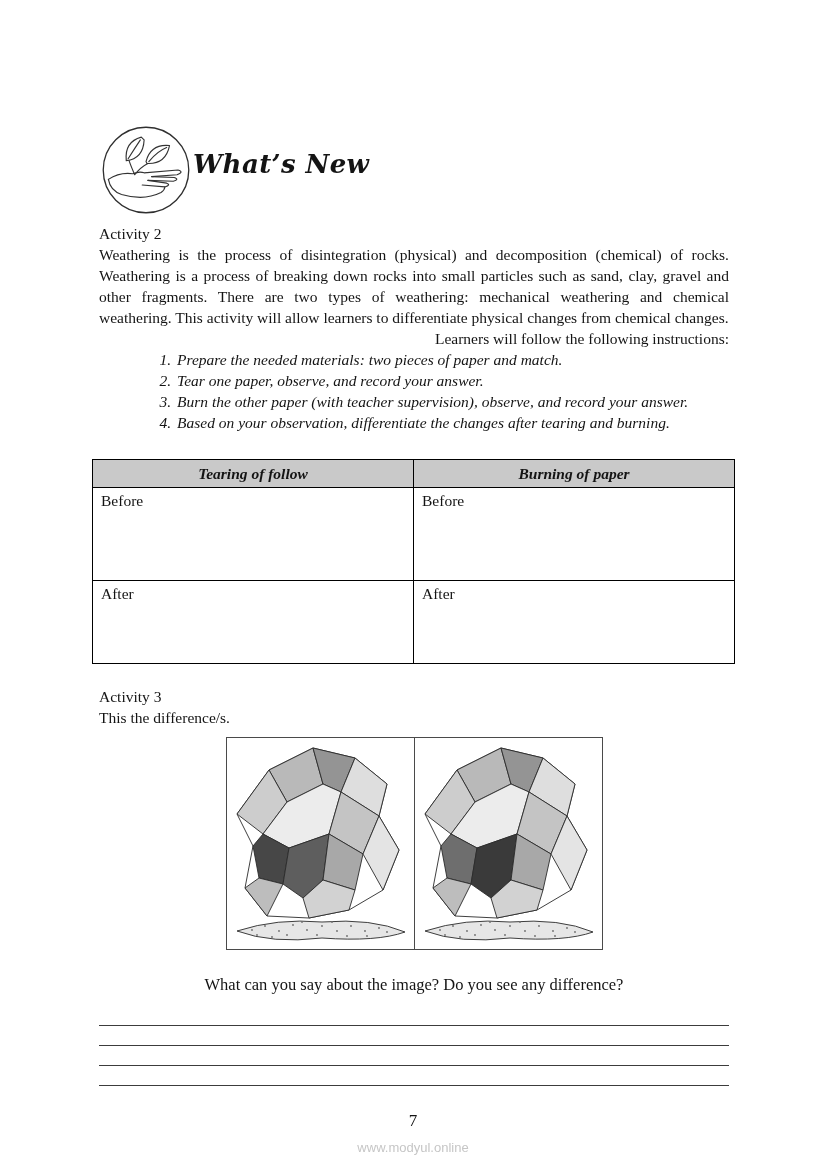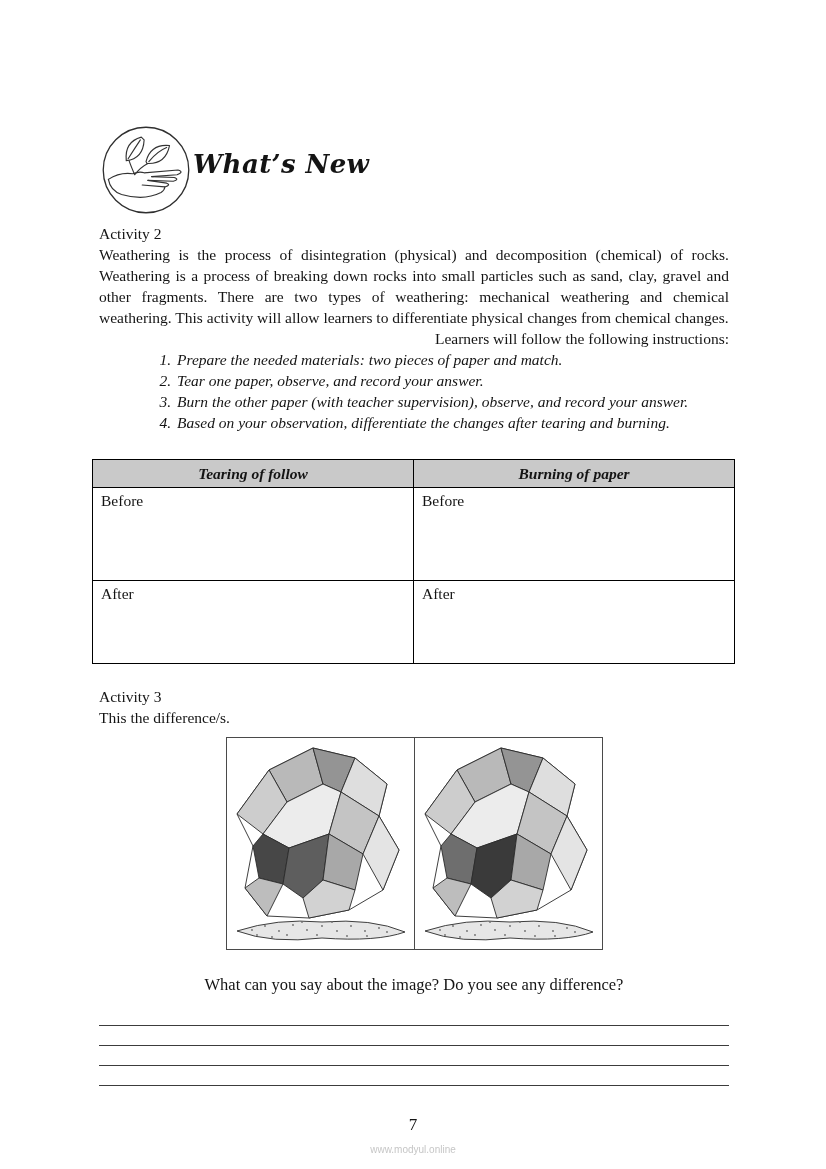--- a/index.html
+++ b/index.html
@@ -36,21 +36,21 @@
   .images { display: flex; justify-content: center; margin-top: 9px; }
   .panel { width: 187px; height: 211px; border: 1px solid #4a4a4a; background: #fff; }
   .panel + .panel { border-left: 1px solid #4a4a4a; margin-left: -1px; }
 
   .question { margin: 24px 0 0 0; text-align: center; font-size: 16.5px; }
   .answer-lines { margin-top: 11px; }
   .answer-line { height: 19px; border-bottom: 1px solid #3c3c3c; }
 
   .footer { position: absolute; left: 0; bottom: 14px; width: 826px; text-align: center; }
   .page-num { font-size: 17px; margin: 0 0 9px 0; }
-  .site { font-family: "Liberation Sans", sans-serif; font-size: 10px; color: #c6c6c6; margin: 0; }
+  .site { font-family: "Liberation Sans", sans-serif; font-size: 13px; color: #c6c6c6; margin: 0; }
 
   .sketch { fill: none; stroke: #333; stroke-width: 1.2; stroke-linecap: round; stroke-linejoin: round; }
   .rk { stroke: #2a2a2a; stroke-width: .9; stroke-linejoin: round; }
   .hiddendefs { position: absolute; width: 0; height: 0; overflow: hidden; }
 </style>
 </head>
 <body>
 
 <svg class="hiddendefs" aria-hidden="true">
   <defs>

